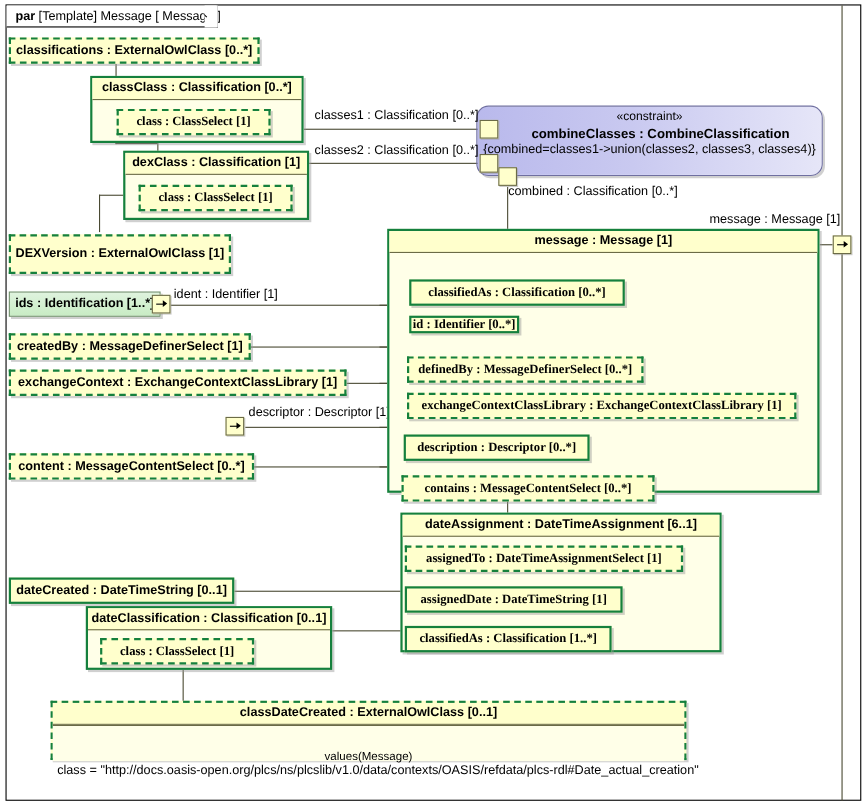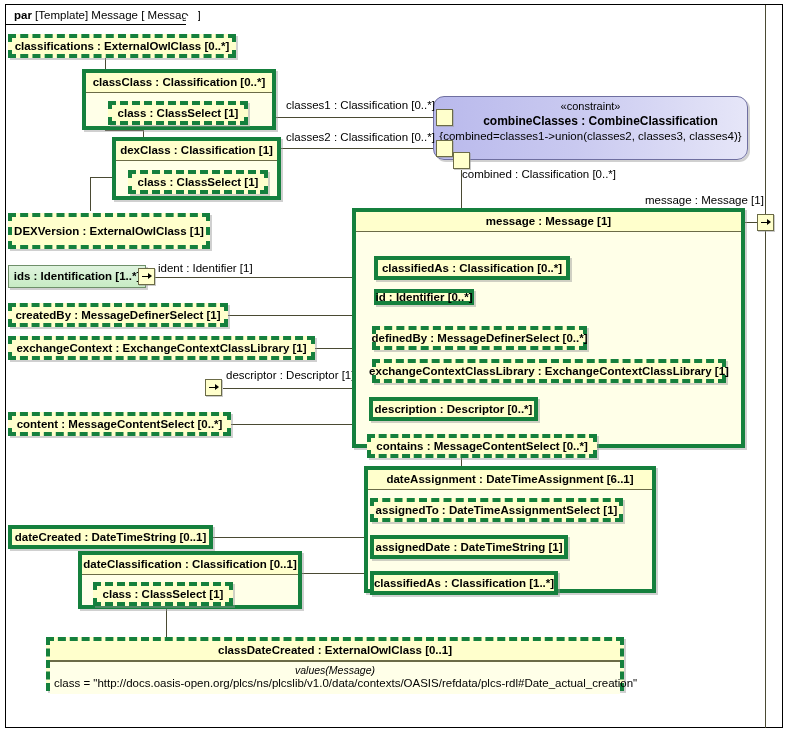--- a/index.html
+++ b/index.html
@@ -56,21 +56,21 @@
     border-bottom: 1px solid #000000;
     transform: rotate(45deg);
     transform-origin: center;
   }
 
   
   .part {
     position: absolute;
     box-sizing: border-box;
     background: #ffffcc;
-    border: 4px solid #15803d;
+    border: 2px solid #15803d;
     box-shadow: 2px 2px 0 rgba(150,150,150,0.45);
   }
   .part.dashed { border-style: dashed; }
   .part.green {
     background: linear-gradient(to bottom, #dff3de 0%, #c8ecc4 100%);
     border: 1px solid #6f8f6a;
   }
   .part-title {
     font-size: 11.5px;
     font-weight: bold;
@@ -92,21 +92,21 @@
     height: 20px;
     line-height: 19px;
     background: #ffffcc;
     border-bottom: 1px solid #6b6b47;
     text-align: center;
     font-size: 11.5px;
     font-weight: bold;
     white-space: nowrap;
     box-sizing: border-box;
   }
-  .part-body { position: relative; }
+  .part-body { position: relative; font-family: Liberation Serif, serif; }
 
   
   .constraint {
     position: absolute;
     box-sizing: border-box;
     border: 1px solid #6f6fa0;
     border-radius: 11px;
     background: linear-gradient(to right, #b9b9ec 0%, #c9c9f0 45%, #e6e6f8 100%);
     box-shadow: 2px 2px 0 rgba(150,150,150,0.45);
     text-align: center;
@@ -182,23 +182,23 @@
   .values-comp {
     position: relative;
     background: #ffffe8;
     border-top: 1px solid #6b6b47;
     text-align: center;
     padding: 2px 4px 4px 4px;
     box-sizing: border-box;
   }
   .values-title {
     font-size: 10.5px;
-    font-style: italic;
     color: #000000;
     line-height: 12px;
+    margin-top: 20px;
   }
   .values-row {
     font-size: 11.5px;
     color: #000000;
     line-height: 14px;
     white-space: nowrap;
   }
 </style>
 </head>
 <body>

